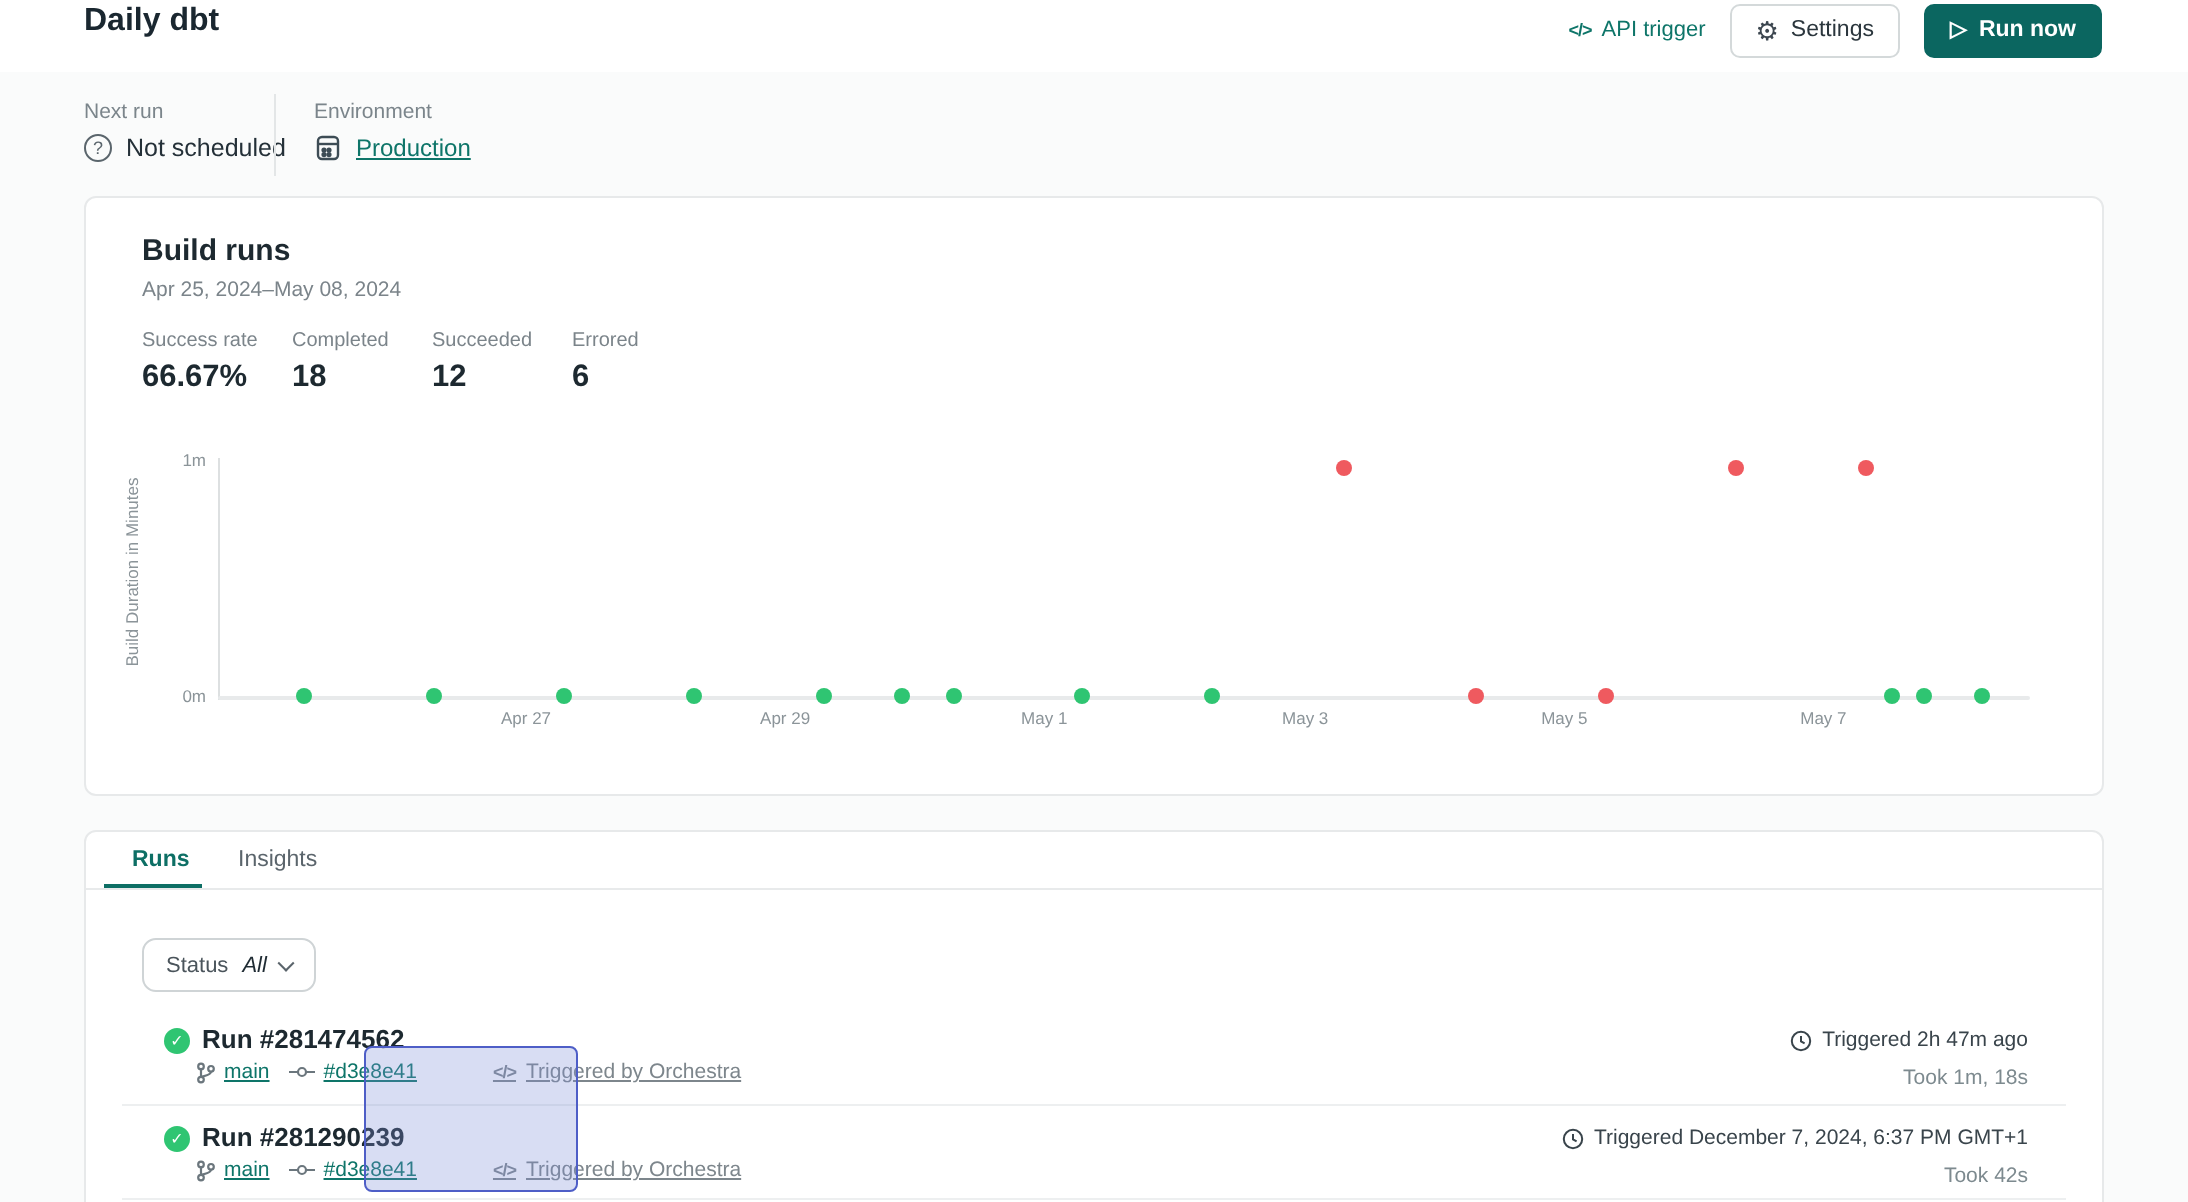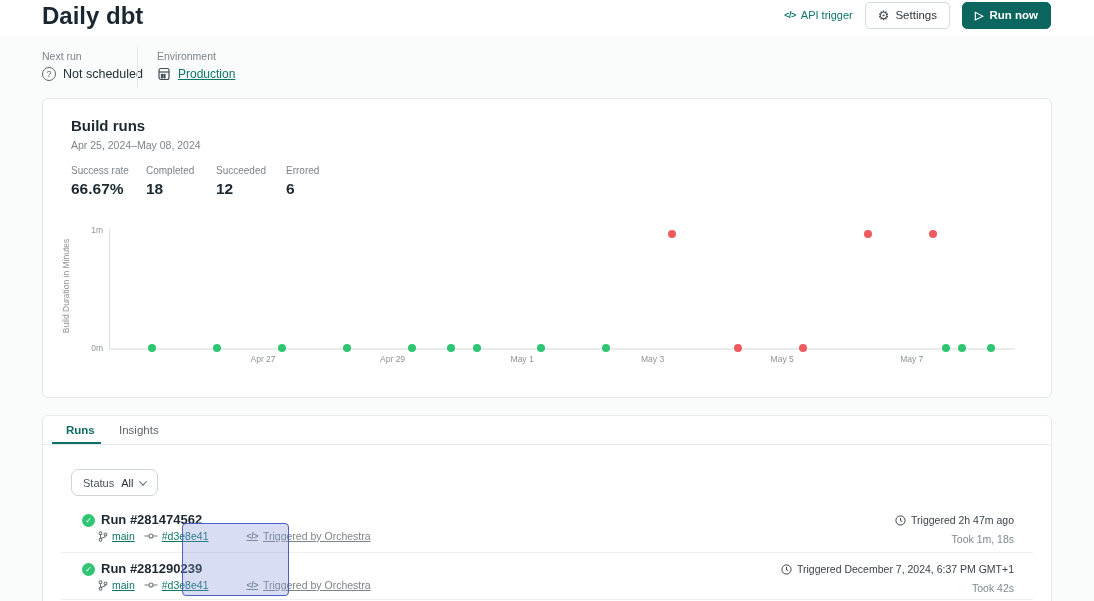--- a/index.html
+++ b/index.html
@@ -4,21 +4,21 @@
 <style>
   * { margin:0; padding:0; box-sizing:border-box; }
   html,body { width:1094px; height:601px; overflow:hidden; }
   body {
     font-family:"Liberation Sans","DejaVu Sans",sans-serif;
     background:#fafbfb; color:#202b33; position:relative;
   }
 
   
   .header-band { position:absolute; left:0; top:0; width:1094px; height:36px; background:#ffffff; }
-  .page-title { position:absolute; left:42px; top:2px; font-size:24px; font-weight:700; color:#1a2730;text-align:center; }
+  .page-title { position:absolute; left:42px; top:2px; font-size:16px; font-weight:700; color:#1a2730;text-align:center; }
   .header-actions { position:absolute; top:1px; right:43px; display:flex; align-items:center; gap:12px; height:28px; }
   .link-teal { color:#0e7569; text-decoration:none; font-size:11px; cursor:pointer; display:inline-flex; align-items:center; gap:5px; }
   .code-glyph { font-size:9px; font-weight:700; letter-spacing:-0.5px; }
   .btn { display:inline-flex; align-items:center; gap:6px; height:27px; padding:0 12px; border-radius:5px; font-size:11.5px; cursor:pointer; border:1px solid #d4d9da; background:#ffffff; color:#2b363d; }
   .btn-primary { background:#0b6660; border-color:#0b6660; color:#ffffff; font-weight:600; }
   .gear-glyph { font-size:13px; line-height:1; color:#3d4750; }
   .play-glyph { font-size:11px; line-height:1; }
 
   
   .meta-label { position:absolute; font-size:10.5px; color:#7b858b; }
@@ -49,21 +49,21 @@
   .xticks { position:absolute; left:66px; top:255px; width:906px; height:12px; }
   .xtick { position:absolute; transform:translateX(-50%); font-size:8.5px; color:#8b9499; white-space:nowrap; }
 
   
   .tabs-border { position:absolute; left:0; top:28px; width:100%; height:1px; background:#e8eaeb; }
   .tab { position:absolute; top:8px; font-size:11.5px; cursor:pointer; color:#5b656c; }
   .tab-runs { left:23px; color:#0d6f65; font-weight:700; }
   .tab-insights { left:76px; }
   .tab-underline { position:absolute; left:9px; top:26px; width:49px; height:2px; background:#0d6f65; }
   .filter-chip { position:absolute; left:28px; top:53px; height:27px; padding:0 11px; display:inline-flex; align-items:center; gap:7px; border:1px solid #cfd4d6; border-radius:7px; background:#ffffff; font-size:11px; color:#4a545b; cursor:pointer; }
-  .filter-chip .val { color:#1f2b33; }
+  .filter-chip .val { color:#1f2b33;font-style:italic; }
   .chev { width:6px; height:6px; border-right:1.4px solid #5a646b; border-bottom:1.4px solid #5a646b; transform:rotate(45deg) translate(-1px,-1px); }
 
   .run-check { position:absolute; left:39px; width:13px; height:13px; border-radius:50%; background:#2fc572; color:#ffffff; font-size:8px; display:flex; align-items:center; justify-content:center; }
   .run-title { position:absolute; left:58px; font-size:13px; font-weight:700; color:#1d2930; }
   .run-sub { position:absolute; left:55px; display:flex; align-items:center; gap:9px; font-size:10.5px; }
   .sub-link { color:#0e7569; text-decoration:underline; display:inline-flex; align-items:center; gap:4px; }
   .sub-icon { color:#6b767d; display:inline-flex; }
   .trigger-link { color:#7d868c; text-decoration:underline; display:inline-flex; align-items:center; gap:5px; margin-left:29px; }
   .run-right1 { position:absolute; right:37px; display:flex; align-items:center; gap:5px; font-size:10.5px; color:#39444b; }
   .run-right2 { position:absolute; right:37px; font-size:10.5px; color:#7d8a8f; }

